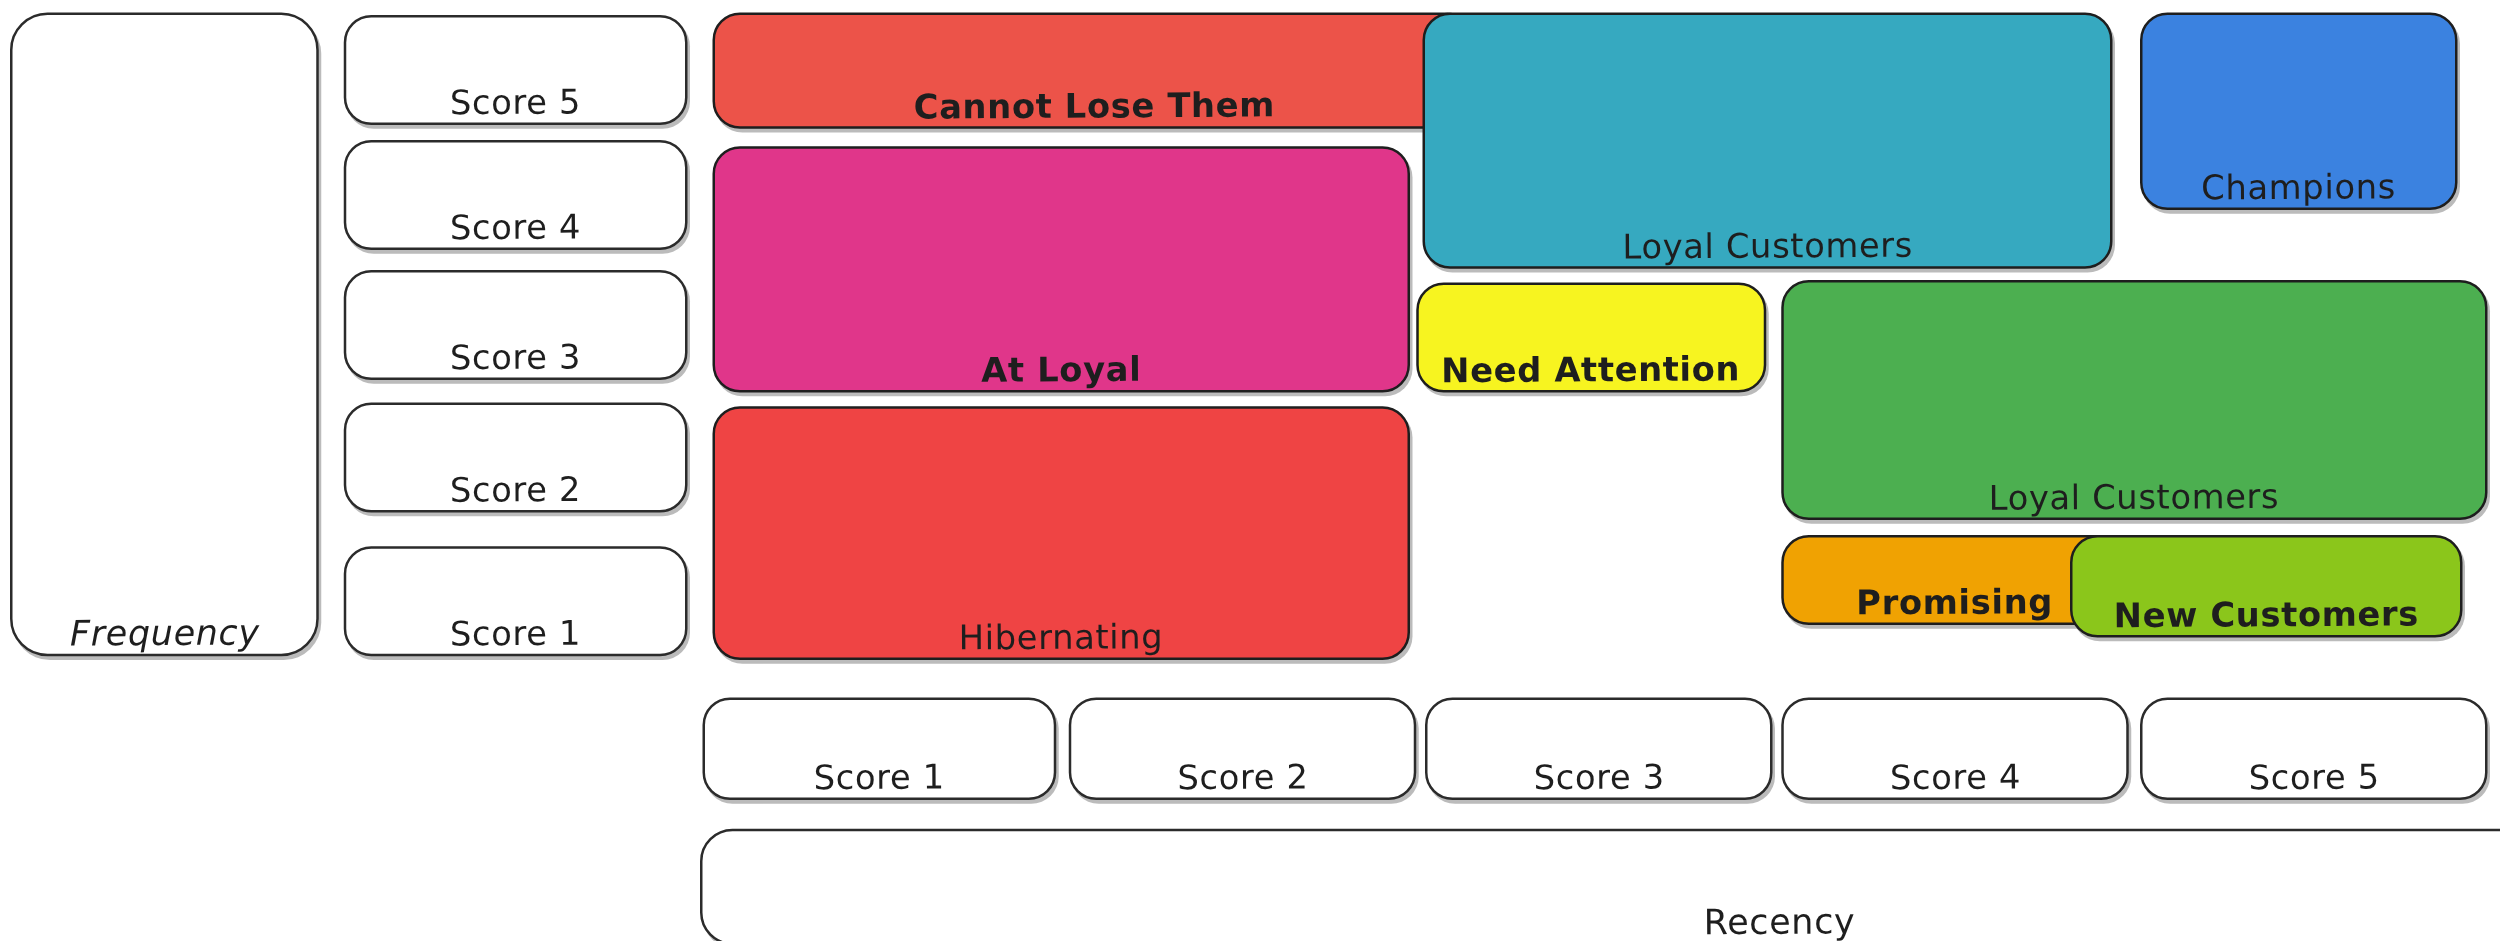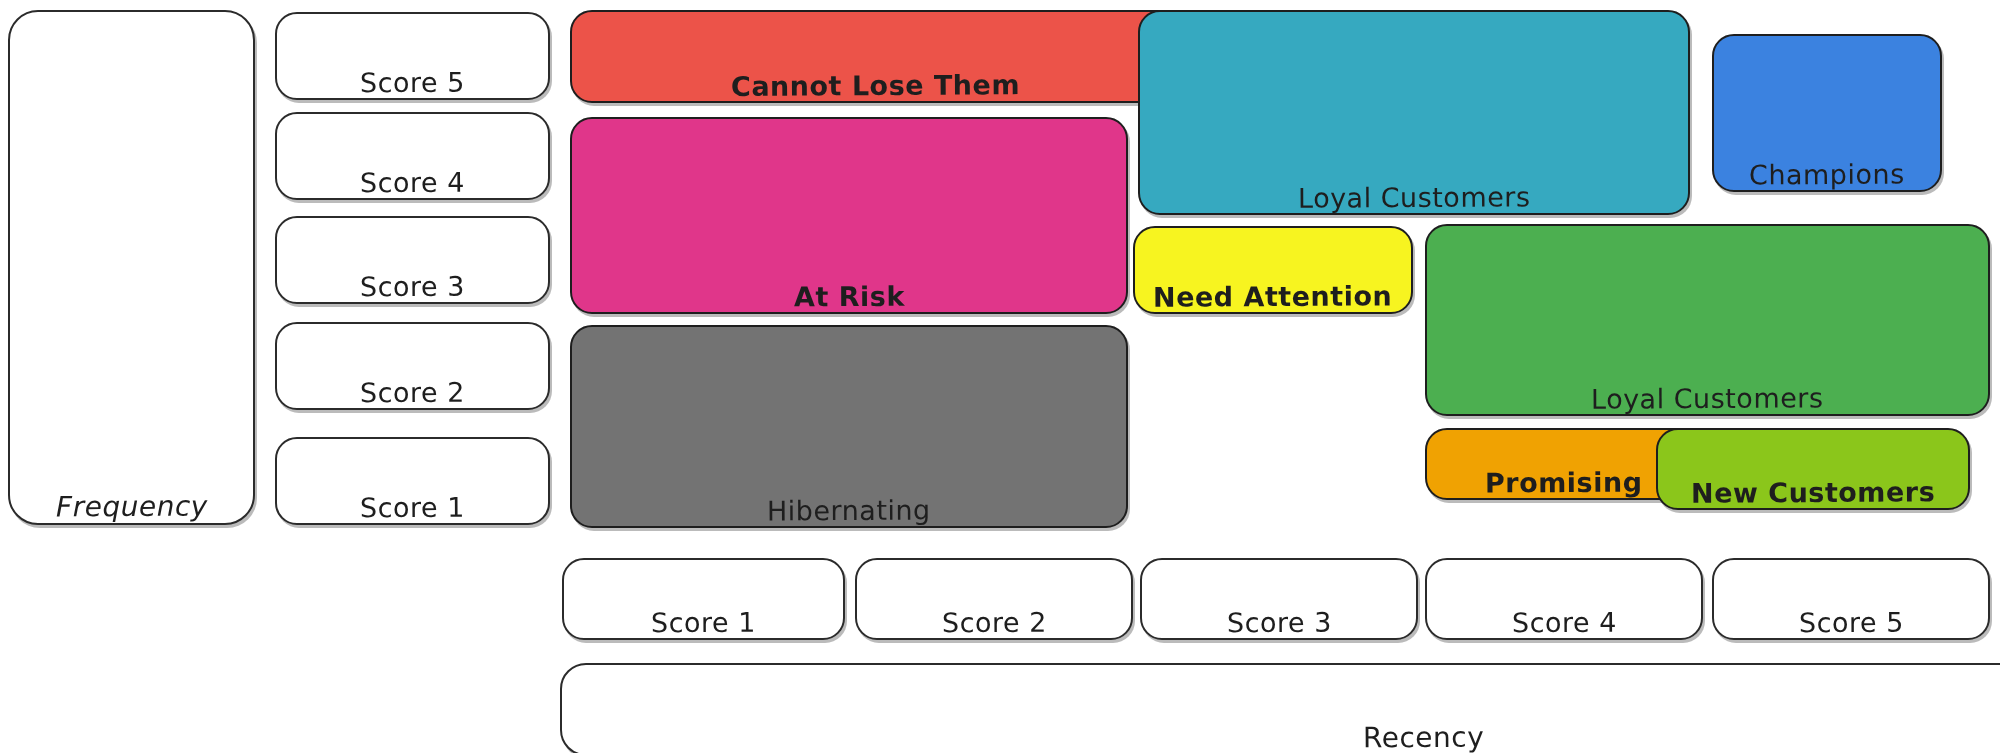--- a/index.html
+++ b/index.html
@@ -70,32 +70,32 @@
   </div>
   <div class="box label-plain" style="left:275px;top:437px;width:275px;height:88px;">
     <span class="txt">Score 1</span>
   </div>
 
   <div class="box seg" style="left:570px;top:10px;width:610px;height:93px;background:#ec5349;">
     <span class="txt seglabel">Cannot Lose Them</span>
   </div>
 
   <div class="box seg" style="left:570px;top:117px;width:558px;height:197px;background:#e0368a;">
-    <span class="txt seglabel">At Risk</span>
+    <span class="txt seglabel">At Loyal</span>
   </div>
 
-  <div class="box seg" style="left:570px;top:325px;width:558px;height:203px;background:#737373;">
+  <div class="box seg" style="left:570px;top:325px;width:558px;height:203px;background:#ef4444;">
     <span class="txt">Hibernating</span>
   </div>
 
   <div class="box seg" style="left:1138px;top:10px;width:552px;height:205px;background:#36a9c0;">
     <span class="txt">Loyal Customers</span>
   </div>
 
-  <div class="box seg" style="left:1712px;top:10px;width:230px;height:158px;background:#3b82e0;margin-top:24px;">
+  <div class="box seg" style="left:1712px;top:10px;width:254px;height:158px;background:#3b82e0;">
     <span class="txt">Champions</span>
   </div>
 
   <div class="box seg" style="left:1133px;top:226px;width:280px;height:88px;background:#f7f420;">
     <span class="txt seglabel">Need Attention</span>
   </div>
 
   <div class="box seg" style="left:1425px;top:224px;width:565px;height:192px;background:#4caf50;">
     <span class="txt">Loyal Customers</span>
   </div>

